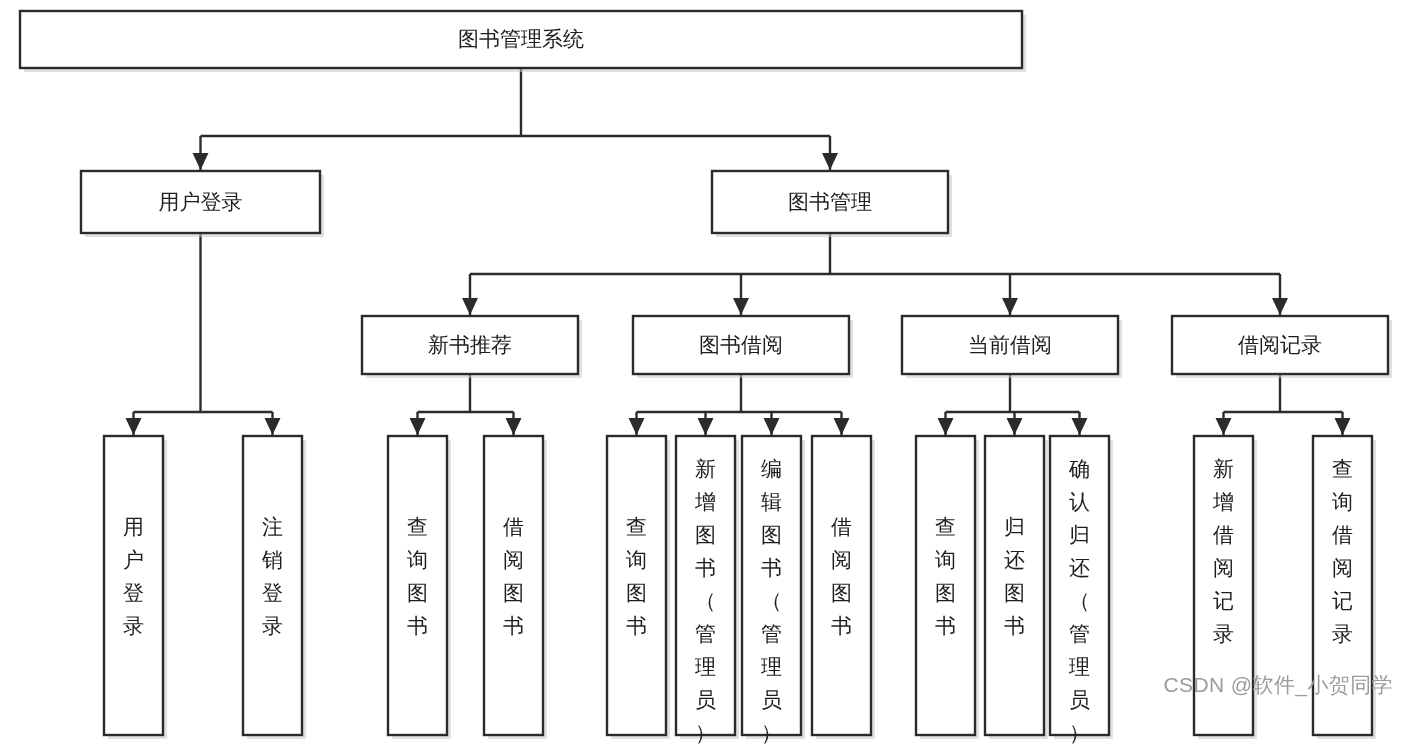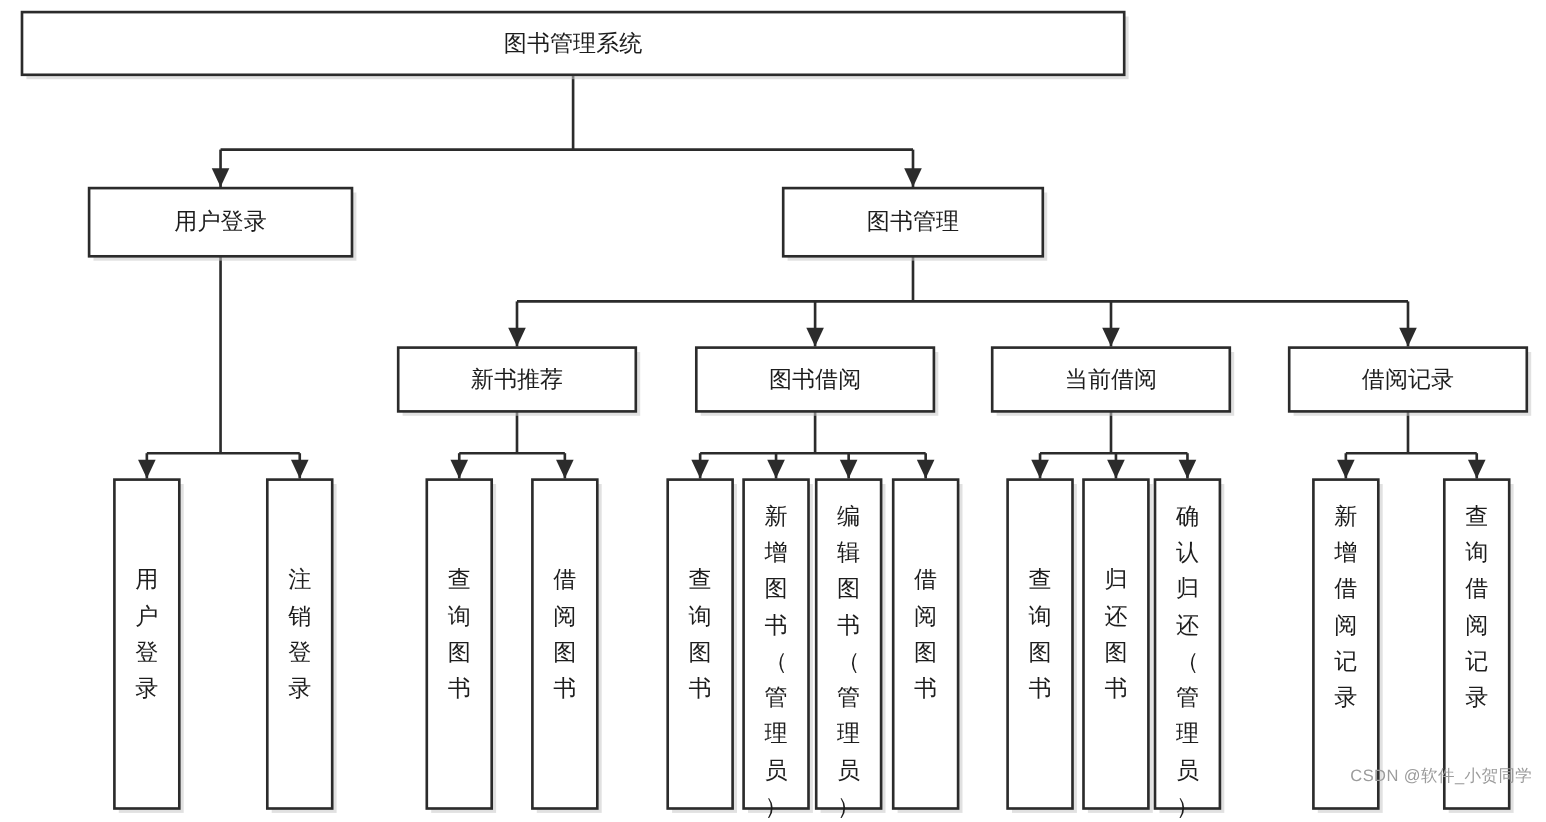--- a/index.html
+++ b/index.html
@@ -52,23 +52,23 @@
   .node-label-h {
     font-family: "Liberation Sans", sans-serif;
     font-size: 21px;
     fill: #1d1d1d;
     text-anchor: middle;
     dominant-baseline: middle;
   }
   .watermark {
     position: absolute;
     right: 12px;
-    bottom: 4px;
+    bottom: 20px;
     font-family: "Liberation Sans", sans-serif;
-    font-size: 15px;
+    font-size: 21px;
     color: #9b9b9b;
     letter-spacing: 0.4px;
     white-space: nowrap;
     user-select: none;
   }
 </style>
 </head>
 <body>
 
 <div id="diagram-root">

